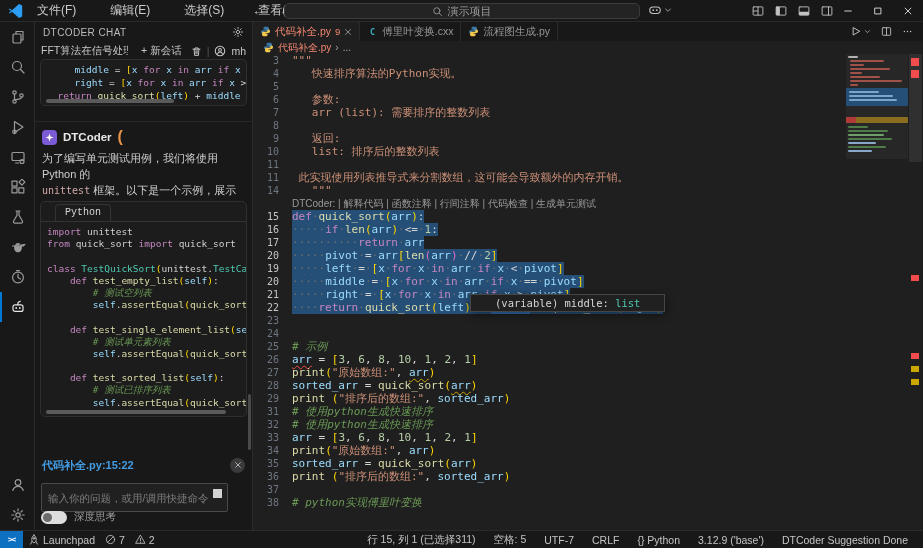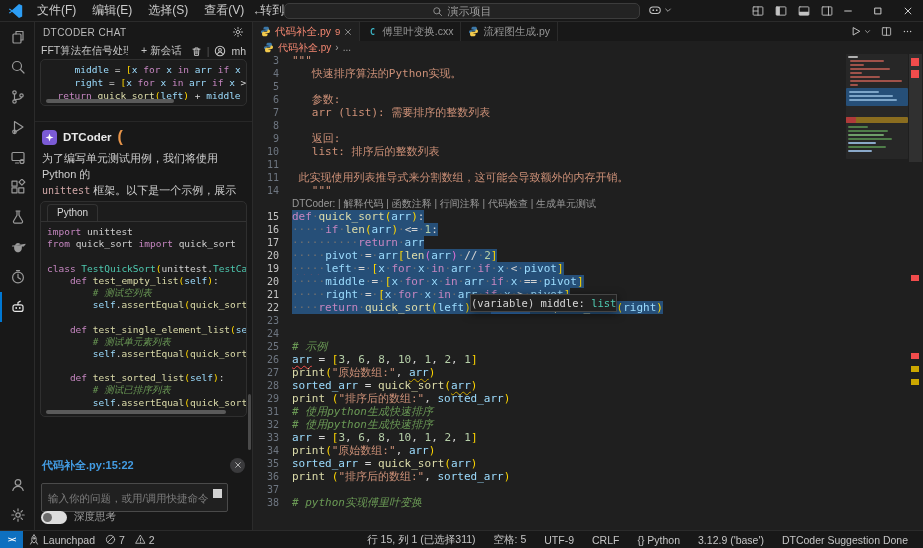--- a/index.html
+++ b/index.html
@@ -6,21 +6,21 @@
   html,body { width:923px; height:548px; overflow:hidden; background:#1f1f1f;
     font-family:"Liberation Sans","DejaVu Sans",sans-serif; }
   #app { position:relative; width:923px; height:548px; background:#1f1f1f; color:#cccccc; }
   .ic svg { fill:none; stroke:currentColor; stroke-width:1.2; stroke-linecap:round; stroke-linejoin:round; display:block; }
   .ic { display:inline-flex; align-items:center; justify-content:center; }
 
   
   #titlebar { position:absolute; left:0; top:0; width:923px; height:22px; background:#181818;
     border-bottom:1px solid #2b2b2b; display:flex; align-items:center; font-size:12px; color:#cccccc; }
   #logo { width:16px; height:16px; margin:0 6px 0 8px; }
-  #menus { display:flex; gap:2px; }
+  #menus { display:flex; gap:20px; }
   #menus .menu { padding:2px 7px; border-radius:4px; cursor:default; white-space:nowrap; }
   #nav-arrows { position:absolute; left:252px; display:flex; gap:14px; color:#bbbbbb; font-size:13px; }
   #cmdcenter { position:absolute; left:50%; transform:translateX(-50%); top:3px; width:356px; height:16px;
     background:#232323; border:1px solid #3c3c3c; border-radius:5px; display:flex; align-items:center;
     justify-content:center; gap:5px; color:#9d9d9d; font-size:11px; }
   #copilot-btn { position:absolute; left:648px; top:3px; display:flex; align-items:center; gap:2px; color:#c3c3c3; }
   #win-icons { position:absolute; right:90px; display:flex; gap:11px; color:#c3c3c3; }
   #win-controls { position:absolute; right:0; top:0; height:21px; display:flex; }
   #win-controls .wc { width:30px; height:21px; display:flex; align-items:center; justify-content:center; color:#cccccc; }
 
@@ -58,22 +58,22 @@
   .hscroll { position:absolute; bottom:2px; left:5px; height:4px; background:#5a5a5a; border-radius:2px; }
   #sb-div { position:absolute; left:0; right:0; top:99px; height:1px; background:#272727; }
   #msg-head { position:absolute; left:7px; top:106px; display:flex; align-items:center; gap:6px; }
   #avatar { width:15px; height:15px; border-radius:4px; background:#7b5bd6; display:flex; align-items:center; justify-content:center; }
   #msg-author { font-size:11.5px; font-weight:bold; color:#e8e8e8; }
   #msg-cursor { color:#e8954a; font-weight:bold; }
   #msg-para { position:absolute; left:7px; top:128px; width:204px; font-size:11px; line-height:16px; color:#cccccc; }
   .icode { font-family:"DejaVu Sans Mono",monospace; color:#d2a8a8; font-size:10px; }
   #card2 { top:179px; height:216px; }
   #card2-head { height:20px; border-bottom:1px solid #333333; display:flex; align-items:flex-end; }
-  #card2-tab { margin-left:6px; padding:2px 9px 3px; font-size:10px; color:#d6d6d6;
-    font-family:Liberation Sans, sans-serif; background:#1c1c1c; border:1px solid #333333; border-bottom:none;
+  #card2-tab { margin-left:14px; padding:2px 9px 3px; font-size:10px; color:#d6d6d6;
+    font-family:Liberation Mono, monospace; background:#1c1c1c; border:1px solid #333333; border-bottom:none;
     border-radius:4px 4px 0 0; }
   #card2-body { padding:4px 0 0 6px; }
   #card2-body .cl { height:12.2px; line-height:12.2px; white-space:pre; }
   #sb-vscroll { position:absolute; right:1px; top:372px; width:3px; height:56px; background:#4a4a4a; border-radius:2px; }
   #chip-row { position:absolute; left:7px; right:7px; top:434px; height:18px; display:flex; align-items:center; }
   #chip-link { color:#439ce3; font-size:11px; font-weight:bold; }
   #chip-close { margin-left:auto; width:15px; height:15px; border-radius:50%; background:#3a3a3c; color:#cccccc;
     display:flex; align-items:center; justify-content:center; }
   #chat-input { position:absolute; left:6px; top:461px; width:187px; height:29px; background:#202020;
     border:1px solid #4a4a4a; border-radius:2px; color:#cccccc; font-size:10.5px; padding:0 18px 0 6px;
@@ -106,21 +106,21 @@
   .sel { background:#264f78; }
   .lens { color:#999999; font-size:10px; font-family:"Liberation Sans",sans-serif; }
   .kw{color:#c586c0} .fn{color:#dcdcaa} .var{color:#9cdcfe} .str{color:#ce9178}
   .num{color:#b5cea8} .com{color:#6a9955;font-style:italic} .typ{color:#4ec9b0}
   .pun{color:#d4d4d4} .t{color:#cfcfcf} .ws{color:#707070}
   .b1{color:#ffd700} .b2{color:#da70d6}
   .sq-r{text-decoration:underline wavy #f14c4c 1px; text-underline-offset:2px;}
   .sq-y{text-decoration:underline wavy #cca700 1px; text-underline-offset:2px;}
   .hl{background:#2f6fb4;}
   #tooltip { position:absolute; left:217px; top:272px; height:18px; background:#202020; border:1px solid #454545;
-    display:flex; align-items:center; padding:0 0; font-family:"DejaVu Sans Mono",monospace; font-size:10.5px;
+    display:flex; align-items:center; padding:0 24px; font-family:"DejaVu Sans Mono",monospace; font-size:10.5px;
     box-shadow:0 2px 8px rgba(0,0,0,.5); z-index:5; white-space:pre; }
   #tooltip .tname{color:#d8d8d8} #tooltip .ttype{color:#4ec9b0}
 
   
   #minimap { position:absolute; right:15px; top:32px; width:62px; height:130px; }
   #minimap .mb { position:absolute; border-radius:1px; }
   #ruler { position:absolute; right:0; top:32px; bottom:0; width:15px; }
   #ruler .rm { position:absolute; left:3px; width:8px; }
   #ruler #rslider { position:absolute; left:1px; width:13px; top:0; height:108px; background:rgba(130,130,130,.18); }
 </style>
@@ -707,20 +707,20 @@
               <path d="M8 2l6.5 11.5h-13z"></path>
               <path d="M8 6.5v3.5M8 12v.3"></path>
             </svg>
           </span>
           <span>2</span>
         </span>
       </span>
     <span id="sb-right">
         <span class="sb-item">行 15, 列 1 (已选择311)</span>
         <span class="sb-item">空格: 5</span>
-        <span class="sb-item">UTF-9</span>
+        <span class="sb-item">UTF-7</span>
         <span class="sb-item">CRLF</span>
         <span class="sb-item">{} Python</span>
         <span class="sb-item">3.12.9 ('base')</span>
         <span class="sb-item">DTCoder Suggestion Done</span>
       </span>
   </footer>
 </div>
 
 </body></html>

